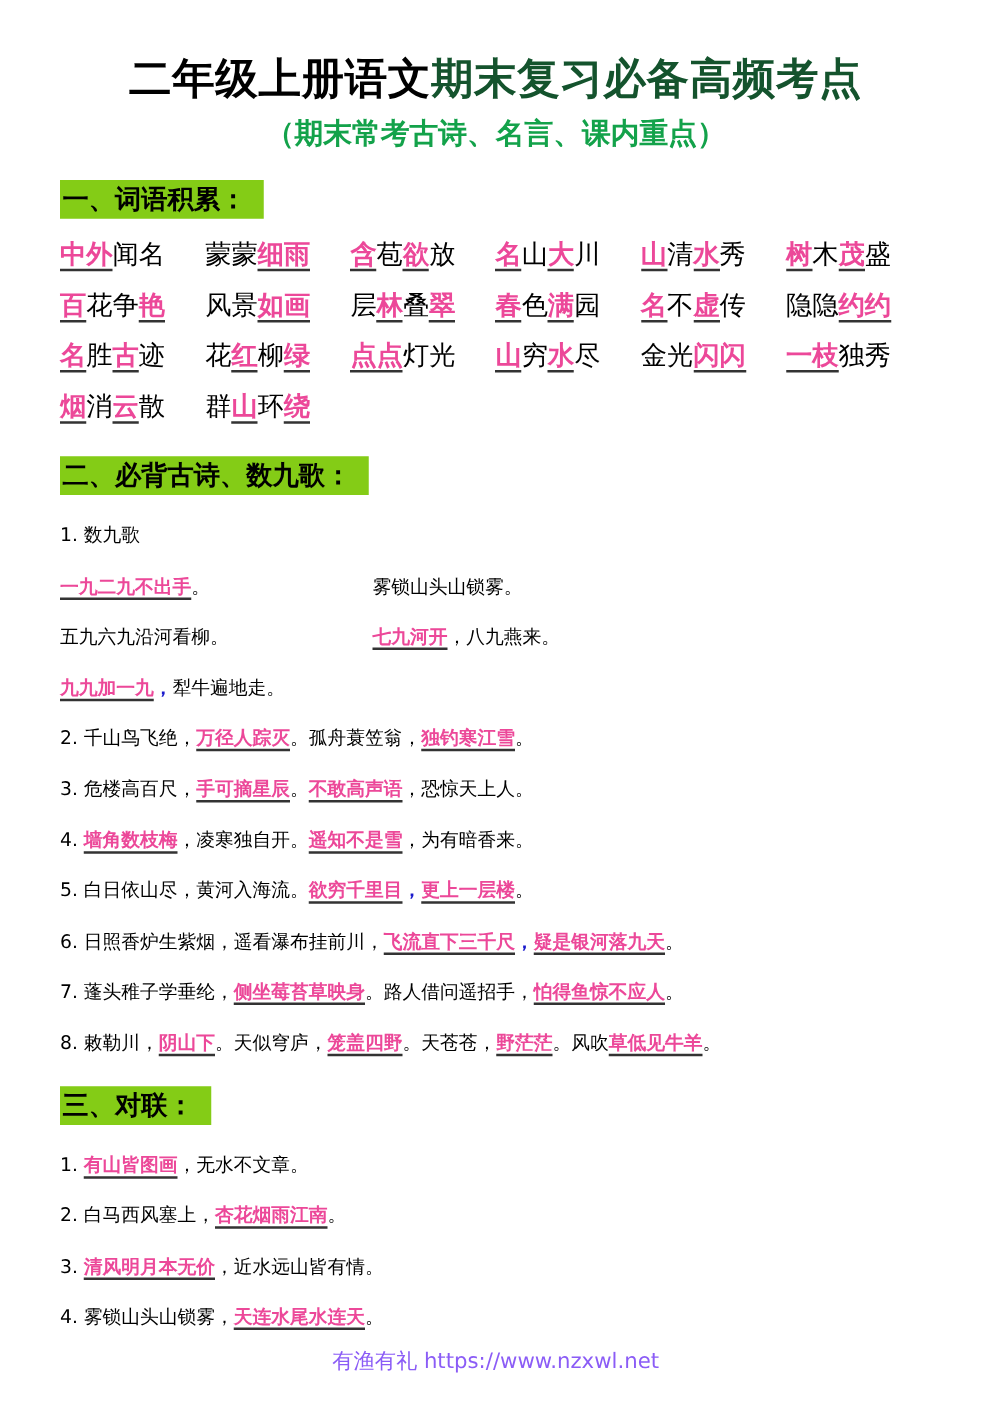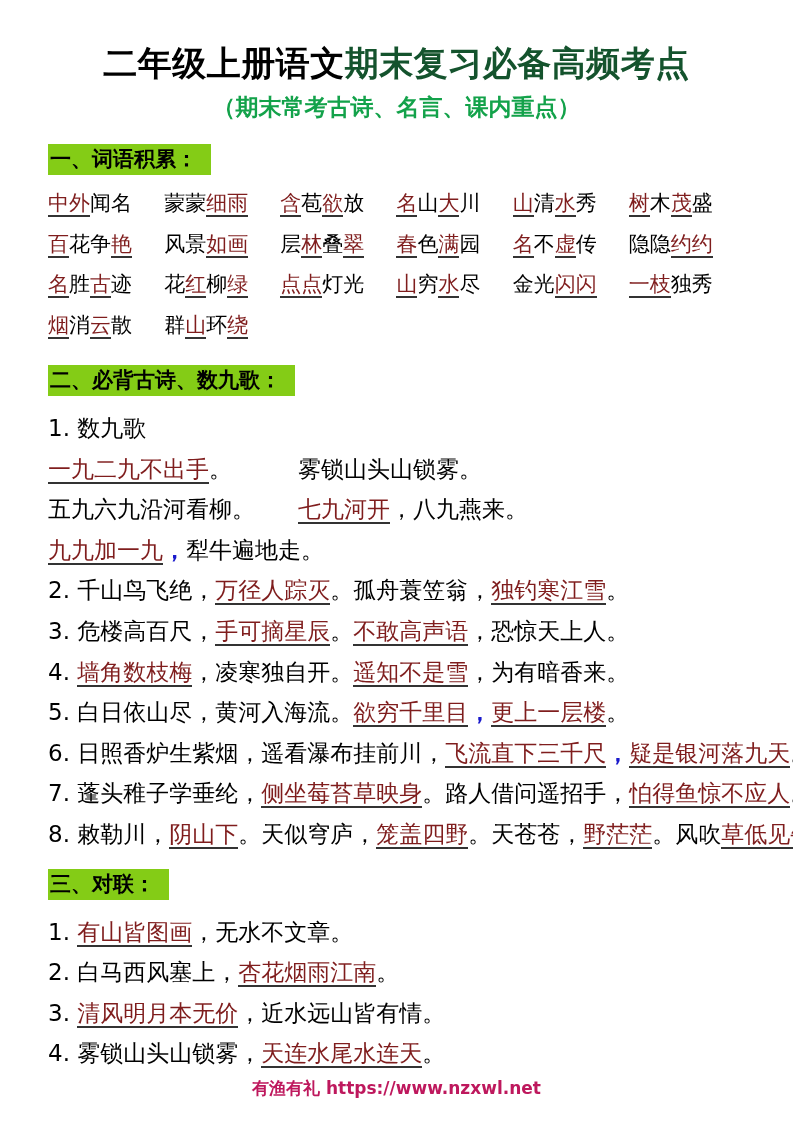--- a/index.html
+++ b/index.html
@@ -49,44 +49,43 @@
   .words-grid {
     display: grid;
     grid-template-columns: repeat(6, 1fr);
     font-size: 21px;
     line-height: 40.5px;
     margin-top: 8px;
   }
   .word { white-space: nowrap; }
 
   
-  .lines { margin-top: 12px; font-size: 23px; }
+  .lines { margin-top: 12px; font-size: 15px; }
   .line { line-height: 40.6px; white-space: nowrap; }
   .half1 { display: inline-block; width: 250px; }
 
   
   .k { color: #000; }
   .b {
-    color: #7f1d1d;
-    font-weight: 400;
+    color: #ec4899;
+    font-weight: 700;
     border-bottom: 2px solid #333;
     padding-bottom: 0px;
   }
   .bp { color: #1a1acc; font-weight: 800; }
 
   
   .footer {
     position: absolute;
     bottom: 22px;
     left: 0;
     width: 100%;
     text-align: center;
-    color: #be185d;
+    color: #8b5cf6;
     font-size: 17px;
-    font-weight: bold;
   }
 </style>
 </head>
 <body>
 
 <div class="page">
 
   <div class="title">
     <span class="t-black">二年级上册语文</span><span class="t-red">期末复习必备高频考点</span>
   </div>

